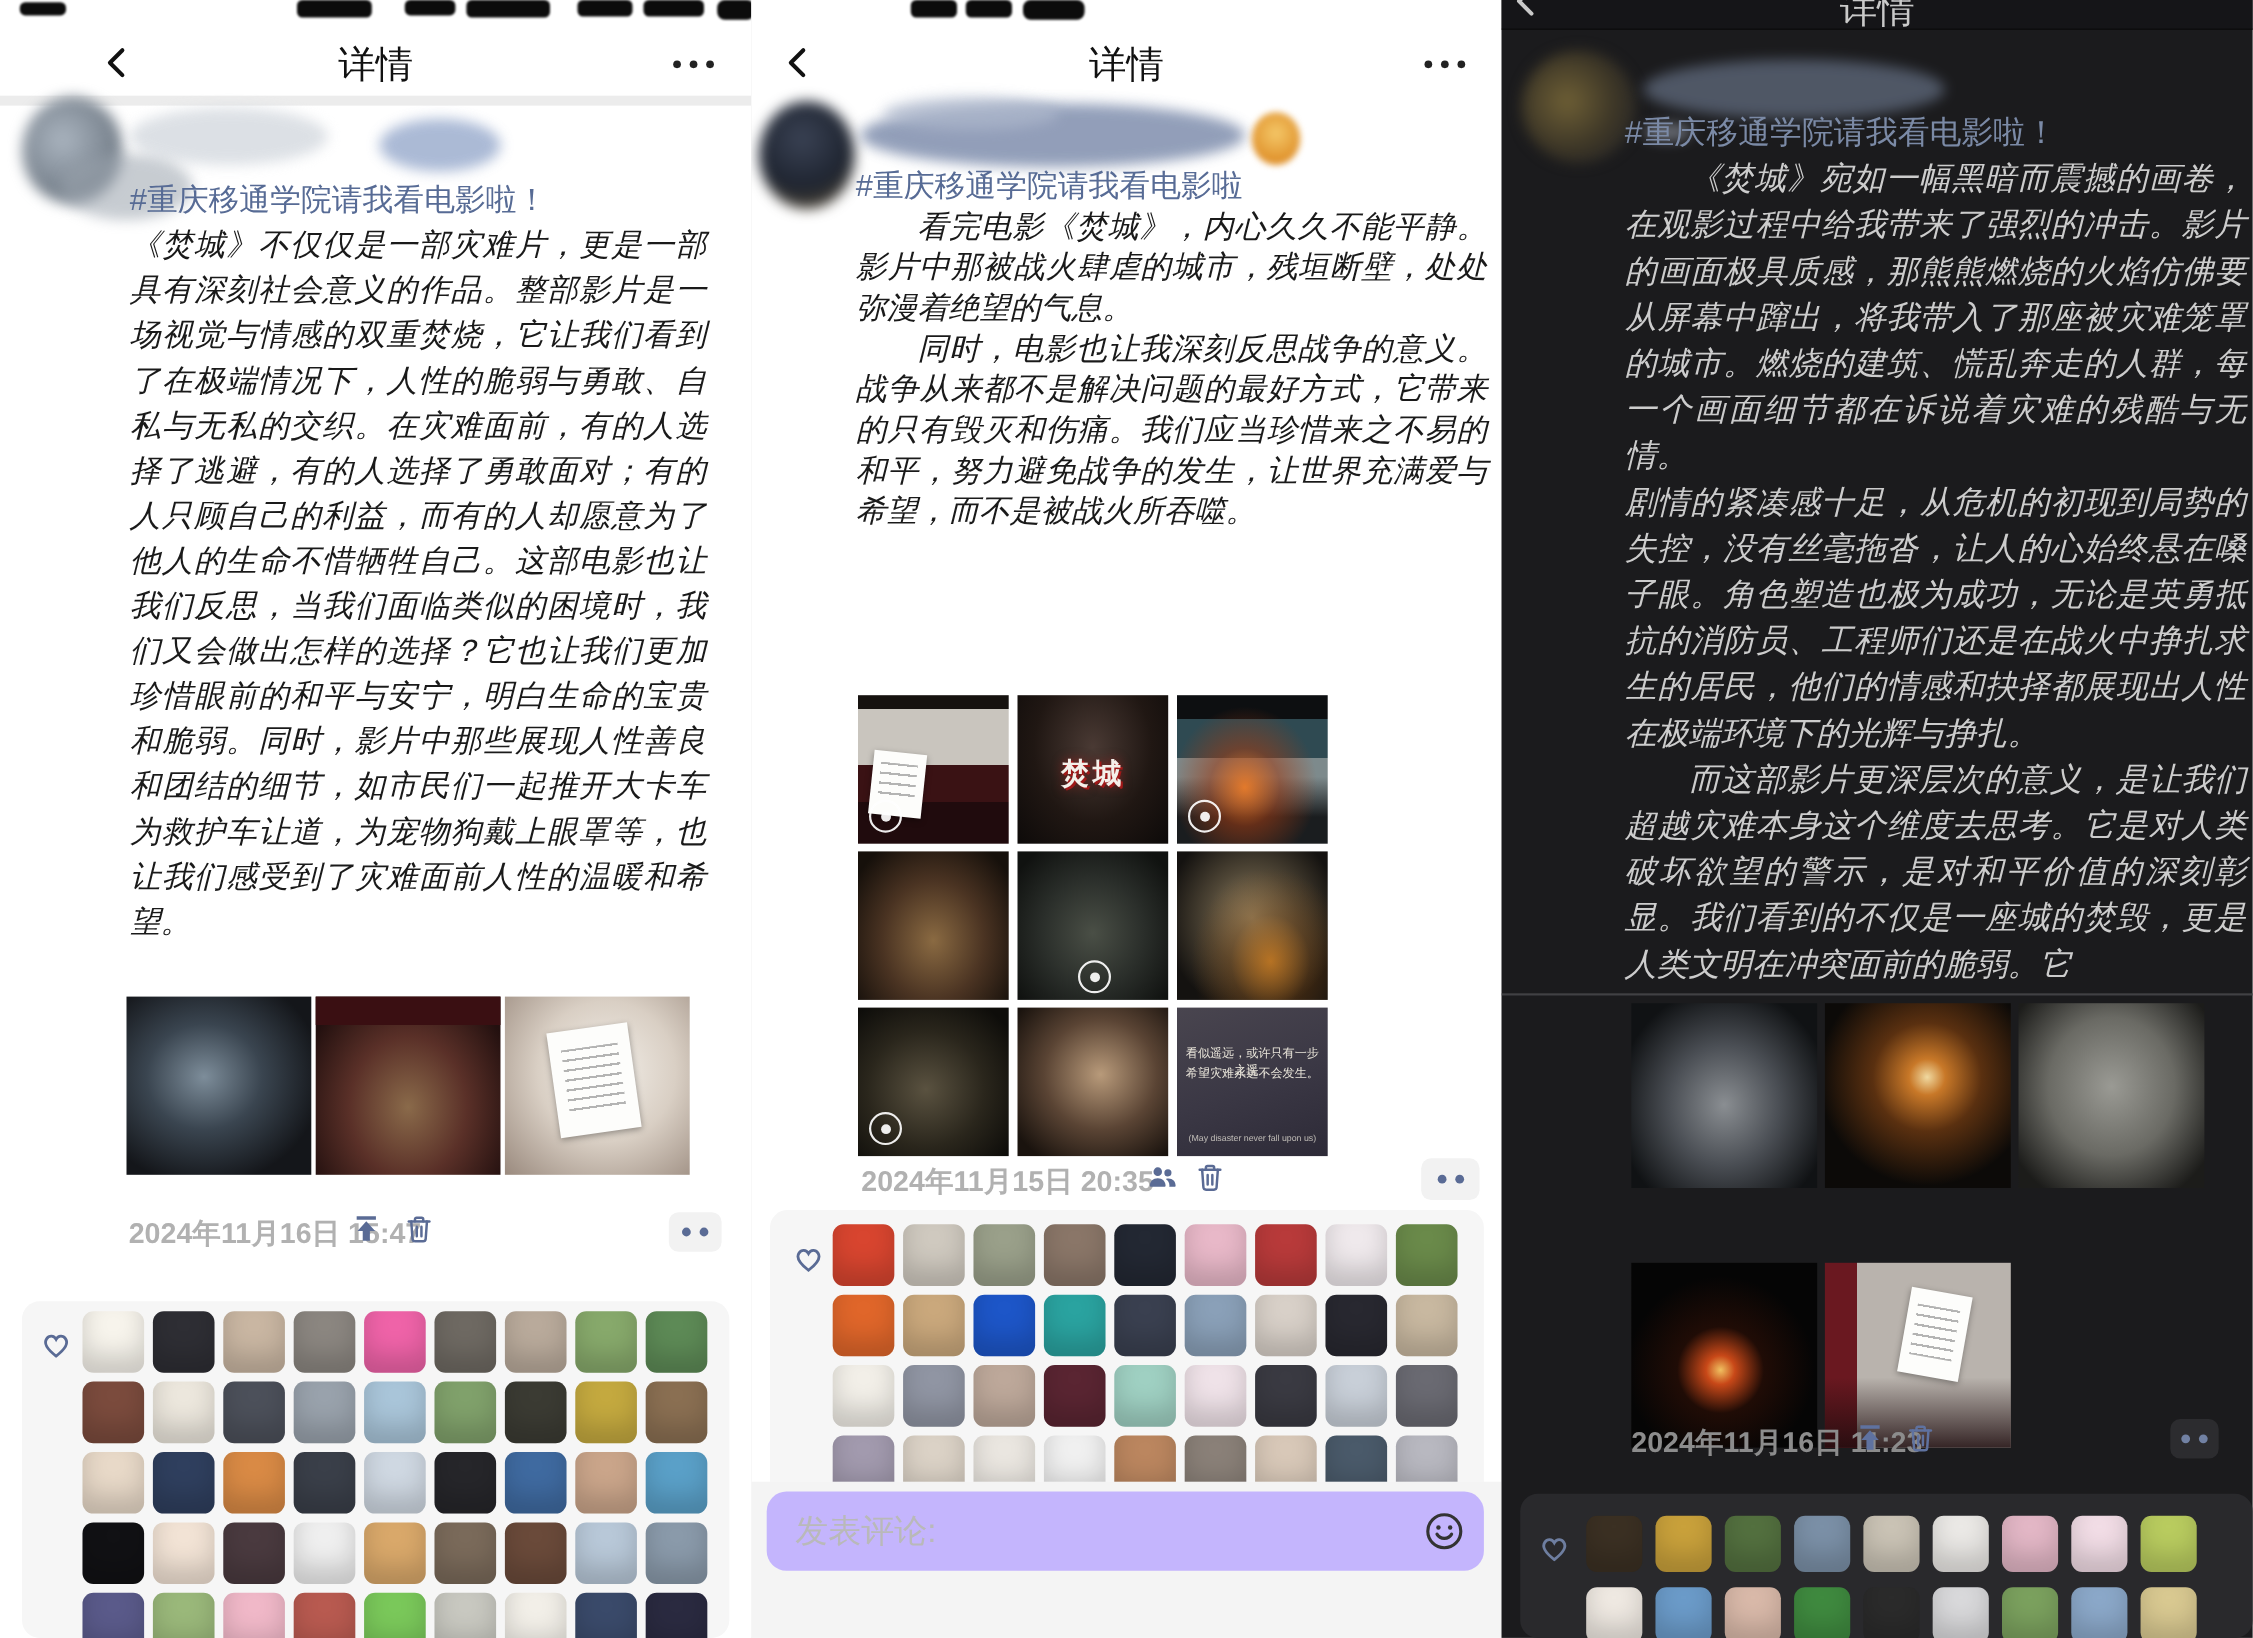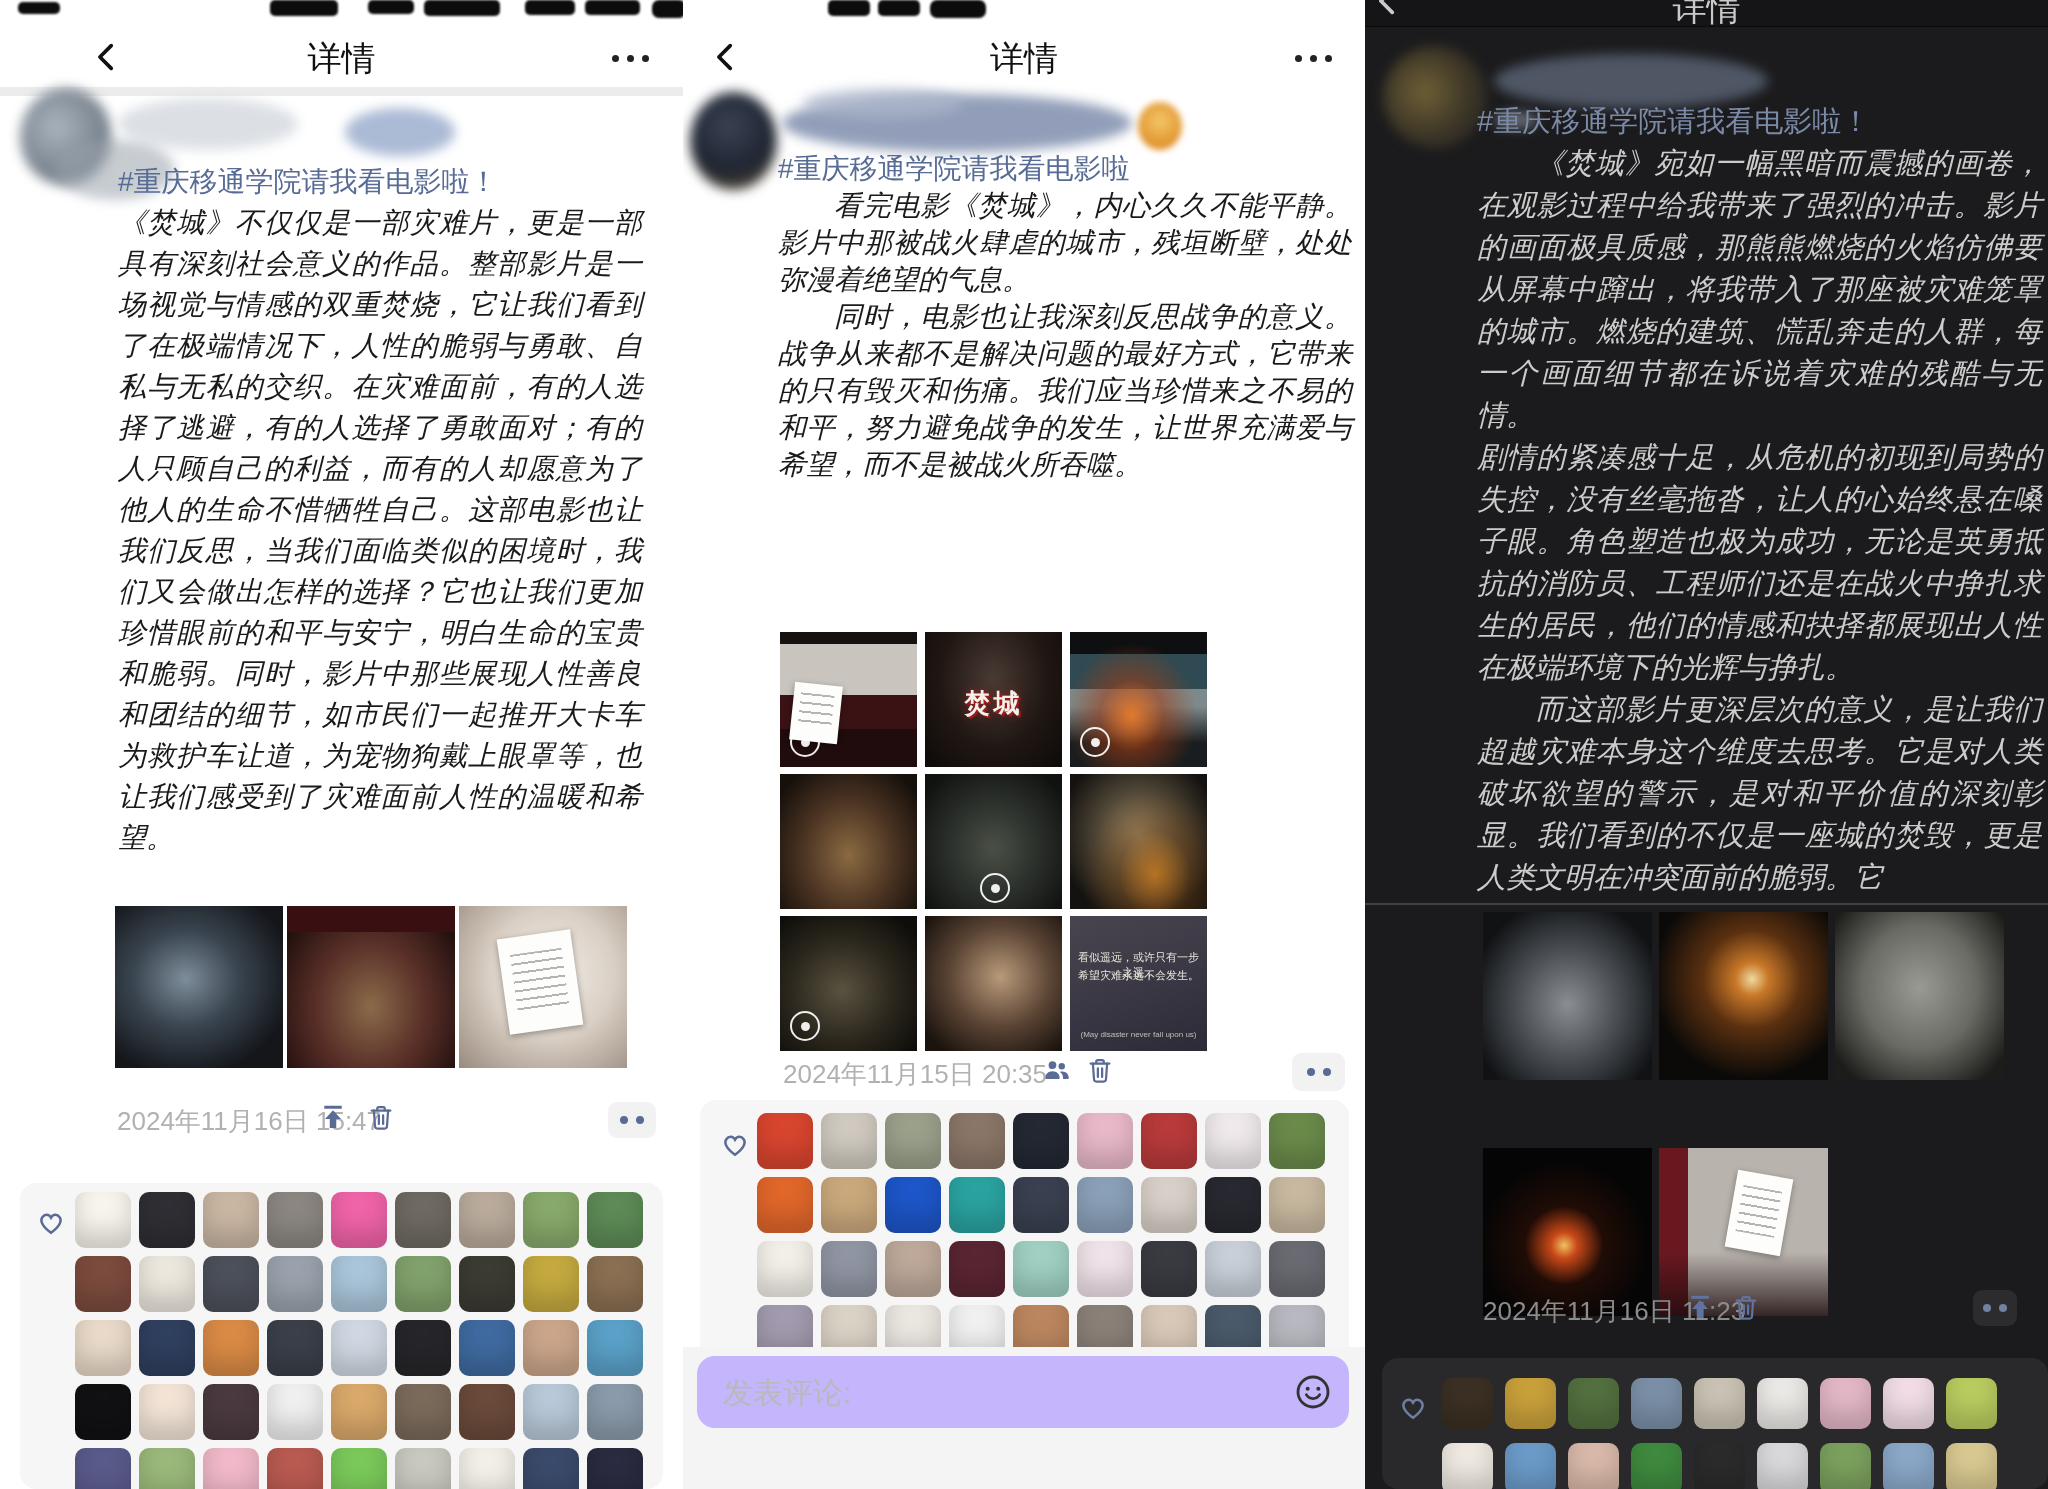--- a/index.html
+++ b/index.html
@@ -48,21 +48,21 @@
   .q2{background:radial-gradient(circle at 55% 40%,#f0d9a0 0%,#c87828 12%,#5a3010 36%,#0c0a08 72%);}
   .q3{background:radial-gradient(ellipse at 50% 45%,#9a9a94 0%,#6a6a64 48%,#1c1c1a 88%);}
   .q4{background:radial-gradient(circle at 48% 58%,#f0c060 0%,#c84818 10%,#200c06 30%,#050505 65%);}
   .q5{background:linear-gradient(180deg,rgba(0,0,0,0) 0 62%,rgba(30,12,14,.85) 100%),linear-gradient(90deg,#6a1820 0 17%,#b9b3ad 17% 100%);}
   .live{position:absolute;left:10px;bottom:10px;width:32px;height:32px;border:2px solid #fff;border-radius:50%;opacity:.92;}
   .live::after{content:"";position:absolute;left:50%;top:50%;width:9px;height:9px;margin:-4.5px 0 0 -4.5px;background:#fff;border-radius:50%;}
   .qtext{position:absolute;left:6px;right:6px;text-align:center;color:#e9e5da;}
   .postertitle{position:absolute;left:0;right:0;top:44%;text-align:center;color:#f4f0ea;font-size:26px;font-weight:bold;letter-spacing:3px;text-shadow:2px 2px 0 #a01818,0 0 10px rgba(200,30,30,.6);}
 
   
-  .date{position:absolute;font-size:26px;color:#b1b1b1;white-space:nowrap;}
+  .date{position:absolute;font-size:26px;color:#b1b1b1;white-space:nowrap;font-weight:bold;}
   .icon30{position:absolute;width:30px;height:30px;}
   .icon30 svg{width:100%;height:100%;}
   .morebtn{position:absolute;background:#f2f2f2;border-radius:9px;display:flex;align-items:center;justify-content:center;gap:8px;}
   .morebtn i{width:8px;height:8px;border-radius:50%;background:#5a6b95;display:block;}
 
   
   .likecard{position:absolute;background:#f6f6f6;border-radius:16px;overflow:hidden;}
   .heart{position:absolute;width:34px;height:34px;}
   .heart svg{width:100%;height:100%;}
   .avgrid{display:grid;position:absolute;}

